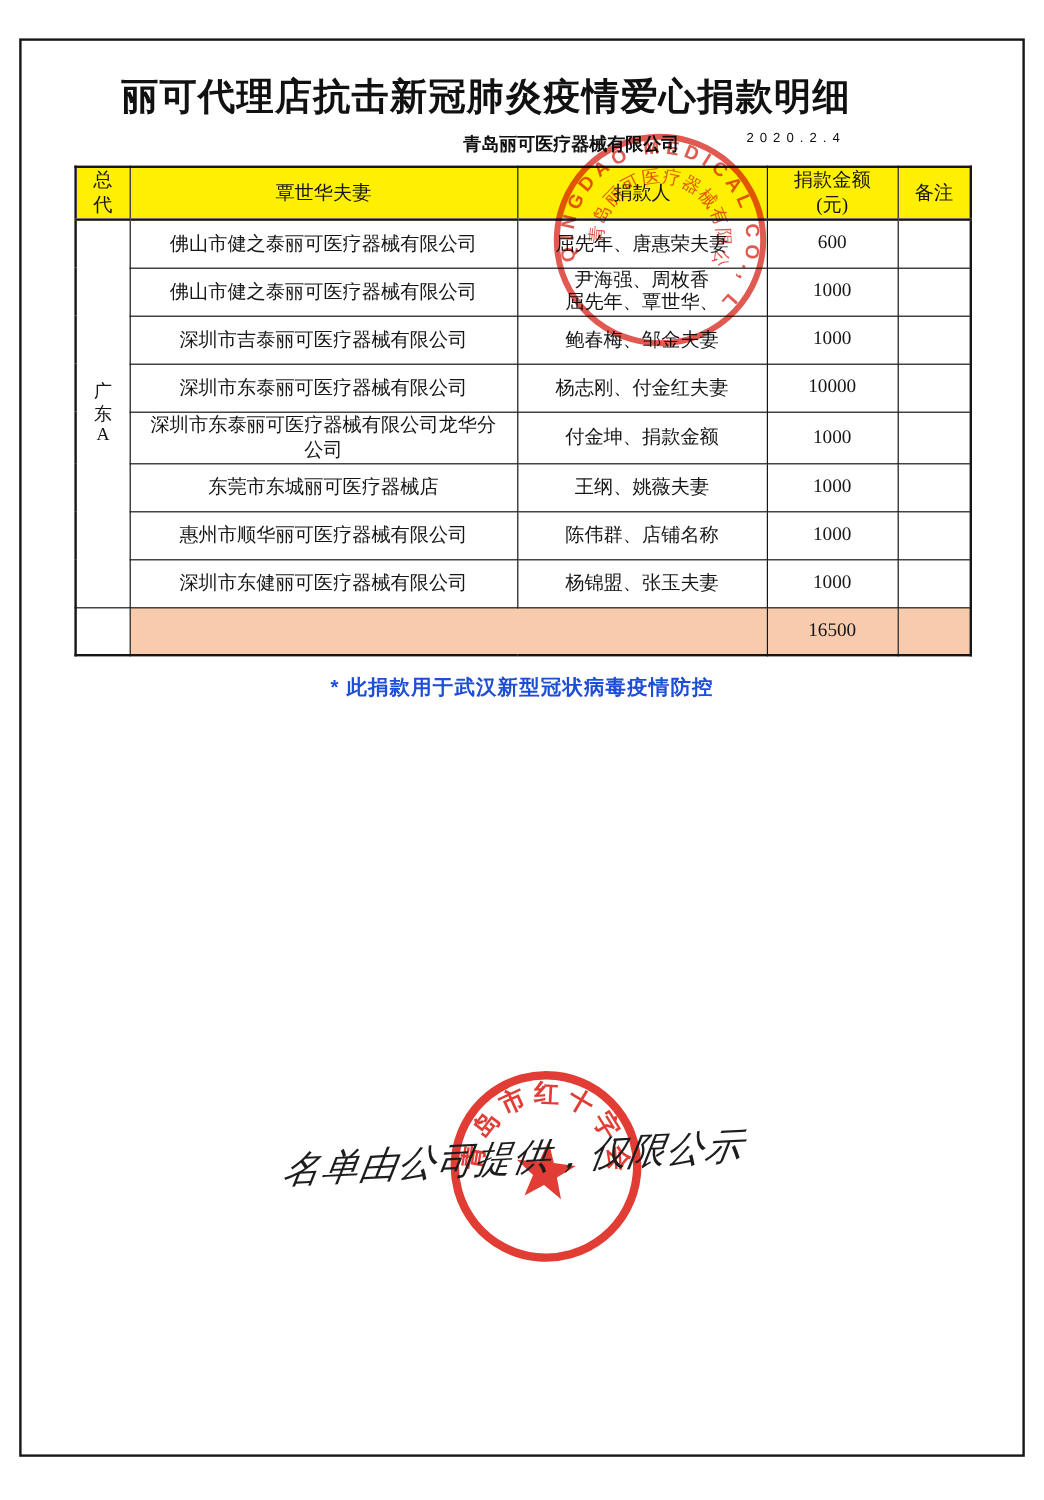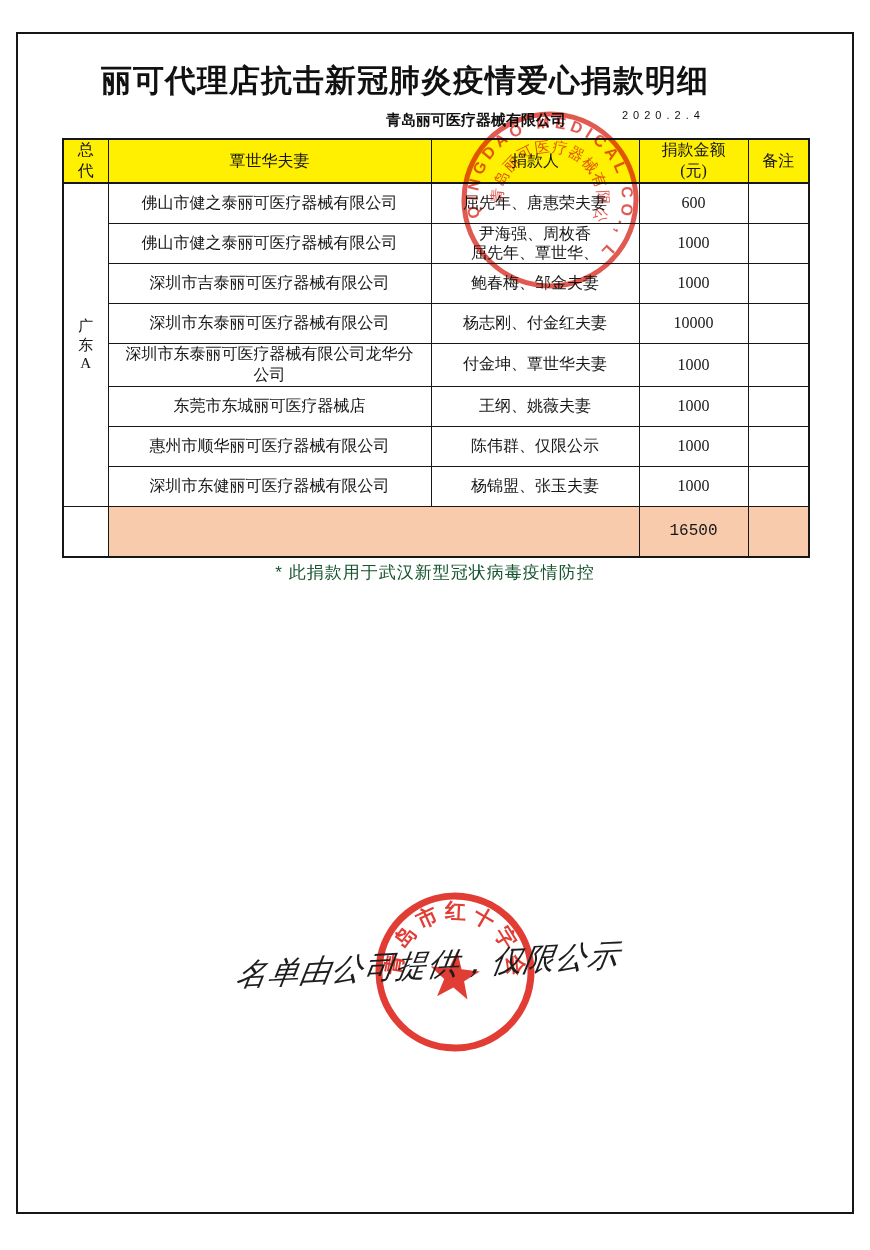--- a/index.html
+++ b/index.html
@@ -61,30 +61,30 @@
     overflow: hidden;
   }
   tr.header-row { height: 43px; }
   tr.header-row th {
     background: #ffef00;
     border-bottom: 2.5px solid #161616;
     font-size: 16px;
   }
   tr.data-row { height: 40px; }
   tr.data-row .donor-line { line-height: 19px; }
-  tr.total-row { height: 51px; font-family: Liberation Mono, monospace; }
+  tr.total-row { height: 40px; }
   tr.total-row td.shade { background: #f8cbad; }
   .footnote {
     position: absolute;
     left: 0; top: 561px; width: 870px;
     text-align: center;
     font-size: 17px;
-    font-weight: 400;
+    font-weight: 700;
     letter-spacing: 1px;
-    color: #14532d;
+    color: #1d4ed8;
   }
   .stamp {
     position: absolute;
     pointer-events: none;
     mix-blend-mode: multiply;
   }
   .stamp-top { left: 455px; top: 105px; opacity: 0.78; }
   .stamp-bottom { left: 370px; top: 887px; opacity: 0.88; }
   .signature {
     position: absolute;
@@ -151,33 +151,33 @@
         <td></td>
       </tr>
       <tr class="data-row">
         <td>深圳市东泰丽可医疗器械有限公司</td>
         <td>杨志刚、付金红夫妻</td>
         <td>10000</td>
         <td></td>
       </tr>
       <tr class="data-row">
         <td>深圳市东泰丽可医疗器械有限公司龙华分公司</td>
-        <td>付金坤、覃世华夫妻</td>
+        <td>付金坤、捐款金额</td>
         <td>1000</td>
         <td></td>
       </tr>
       <tr class="data-row">
         <td>东莞市东城丽可医疗器械店</td>
         <td>王纲、姚薇夫妻</td>
         <td>1000</td>
         <td></td>
       </tr>
       <tr class="data-row">
         <td>惠州市顺华丽可医疗器械有限公司</td>
-        <td>陈伟群、仅限公示</td>
+        <td>陈伟群、店铺名称</td>
         <td>1000</td>
         <td></td>
       </tr>
       <tr class="data-row">
         <td>深圳市东健丽可医疗器械有限公司</td>
         <td>杨锦盟、张玉夫妻</td>
         <td>1000</td>
         <td></td>
       </tr>
     </tbody>

